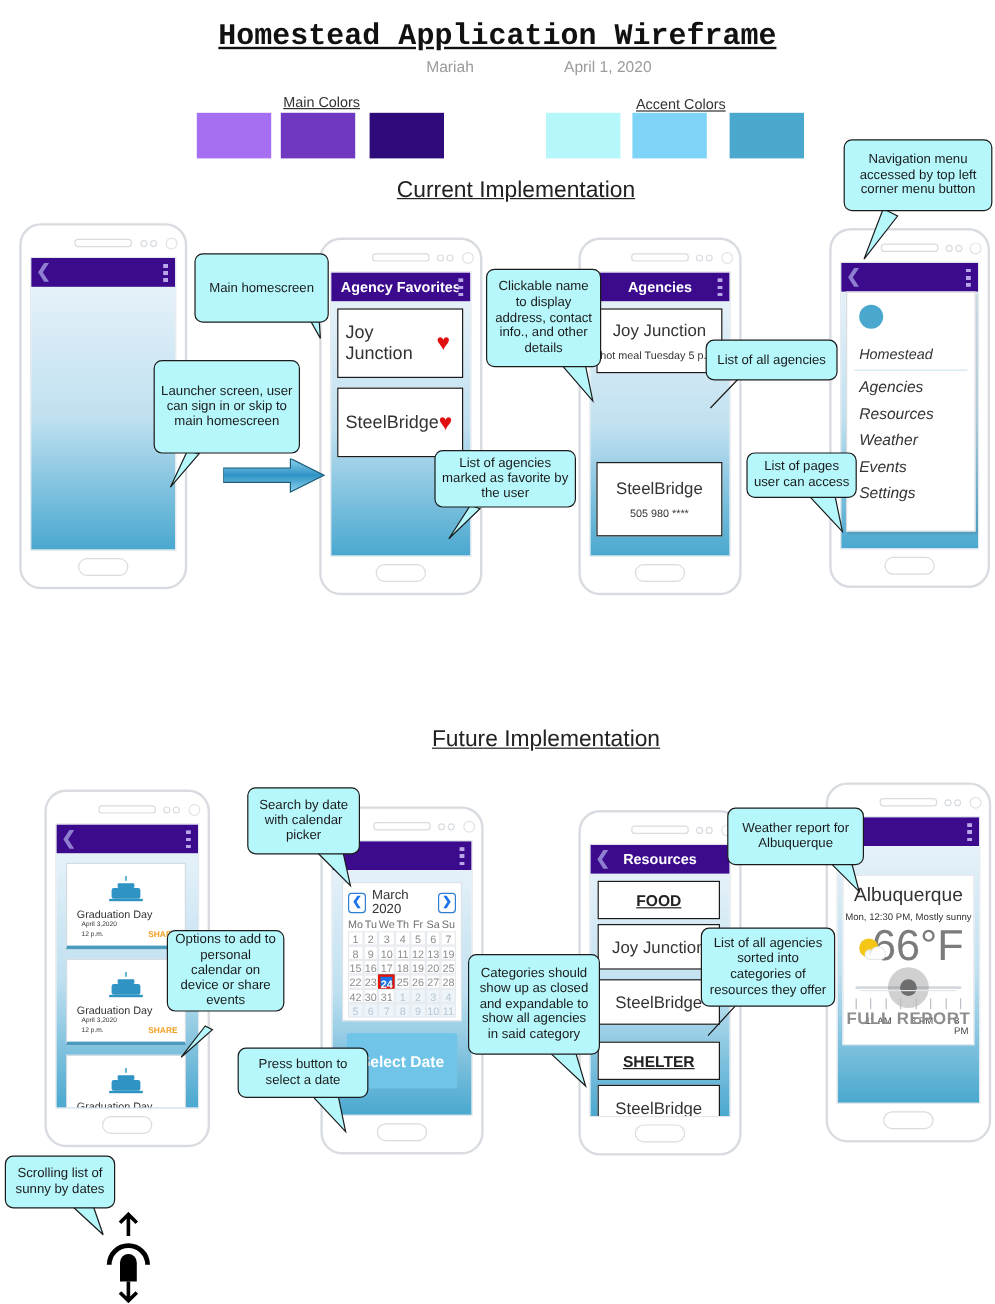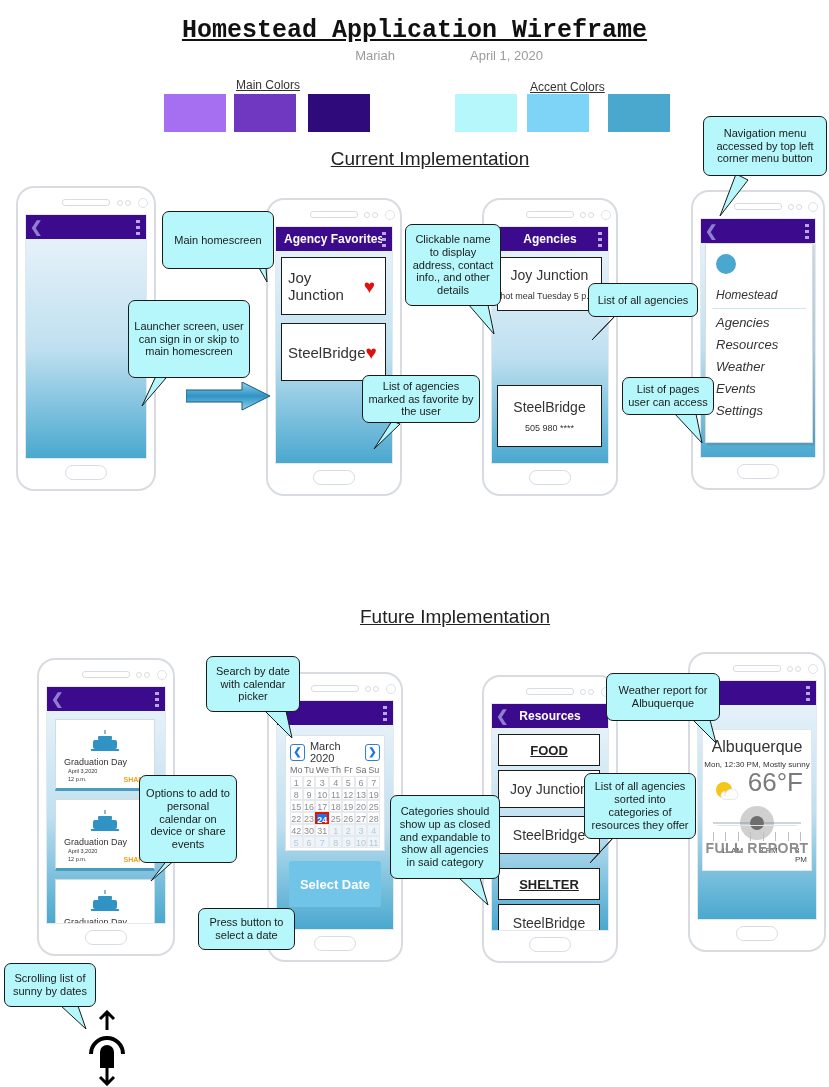--- a/index.html
+++ b/index.html
@@ -145,21 +145,21 @@
     font-size:13px;font-weight:bold;color:#222;text-decoration:underline;
   }
 
   
   .wcard{
     position:absolute;left:4px;right:4px;top:24px;bottom:48px;background:#fff;
     border:1px solid #e2e7eb;box-sizing:border-box;overflow:hidden;margin-top:24px;
   }
   .wcity{font-size:16px;color:#333;text-align:center;margin-top:8px;}
   .wsub{font-size:8px;color:#333;text-align:center;margin-top:4px;}
-  .wtemp{font-size:26px;color:#7b7b7b;text-align:right;margin-right:8px;margin-top:-2px;}
+  .wtemp{font-size:36px;color:#7b7b7b;text-align:right;margin-right:8px;margin-top:-2px;}
   .wslider-track{height:2px;background:#cfd5da;position:absolute;left:10px;right:10px;top:0;}
   .wknob{
     position:absolute;width:34px;height:34px;border-radius:50%;background:rgba(120,120,120,.35);
     left:50%;transform:translateX(-50%);top:-16px;
   }
   .wknob:after{
     content:"";position:absolute;left:50%;top:50%;transform:translate(-50%,-50%);
     width:14px;height:14px;border-radius:50%;background:#6e6e6e;
   }
   .wticks{position:absolute;left:10px;right:10px;top:10px;display:flex;justify-content:space-between;}
@@ -544,28 +544,28 @@
   </div>
 </div>
 
 <div class="callout" style="left:206px;top:656px;width:94px;height:56px;">Search by date with calendar picker</div>
 <div class="tail" style="left:262px;top:708px;">
   <svg width="32" height="32">
       <path d="M2,2 L30,30 L24,3 Z" fill="#b6f7fb" stroke="#1b1b1b" stroke-width="1"></path>
     </svg>
 </div>
 
-<div class="callout" style="left:198px;top:873px;width:97px;height:42px;margin-top:35px;">Press button to select a date</div>
+<div class="callout" style="left:198px;top:873px;width:109px;height:42px;">Press button to select a date</div>
 <div class="tail" style="left:258px;top:911px;">
   <svg width="34" height="34">
       <path d="M2,2 L30,32 L24,3 Z" fill="#b6f7fb" stroke="#1b1b1b" stroke-width="1"></path>
     </svg>
 </div>
 
-<div class="callout" style="left:139px;top:775px;width:98px;height:88px;">Options to add to personal calendar on device or share events</div>
+<div class="callout" style="left:139px;top:775px;width:98px;height:68px;">Options to add to personal calendar on device or share events</div>
 <div class="tail" style="left:149px;top:853px;">
   <svg width="32" height="30">
       <path d="M22,2 L2,28 L28,5 Z" fill="#b6f7fb" stroke="#1b1b1b" stroke-width="1"></path>
     </svg>
 </div>
 
 <div class="callout" style="left:390px;top:795px;width:110px;height:84px;">Categories should show up as closed and expandable to show all agencies in said category</div>
 <div class="tail" style="left:456px;top:875px;">
   <svg width="34" height="34">
       <path d="M2,2 L32,30 L24,3 Z" fill="#b6f7fb" stroke="#1b1b1b" stroke-width="1"></path>

